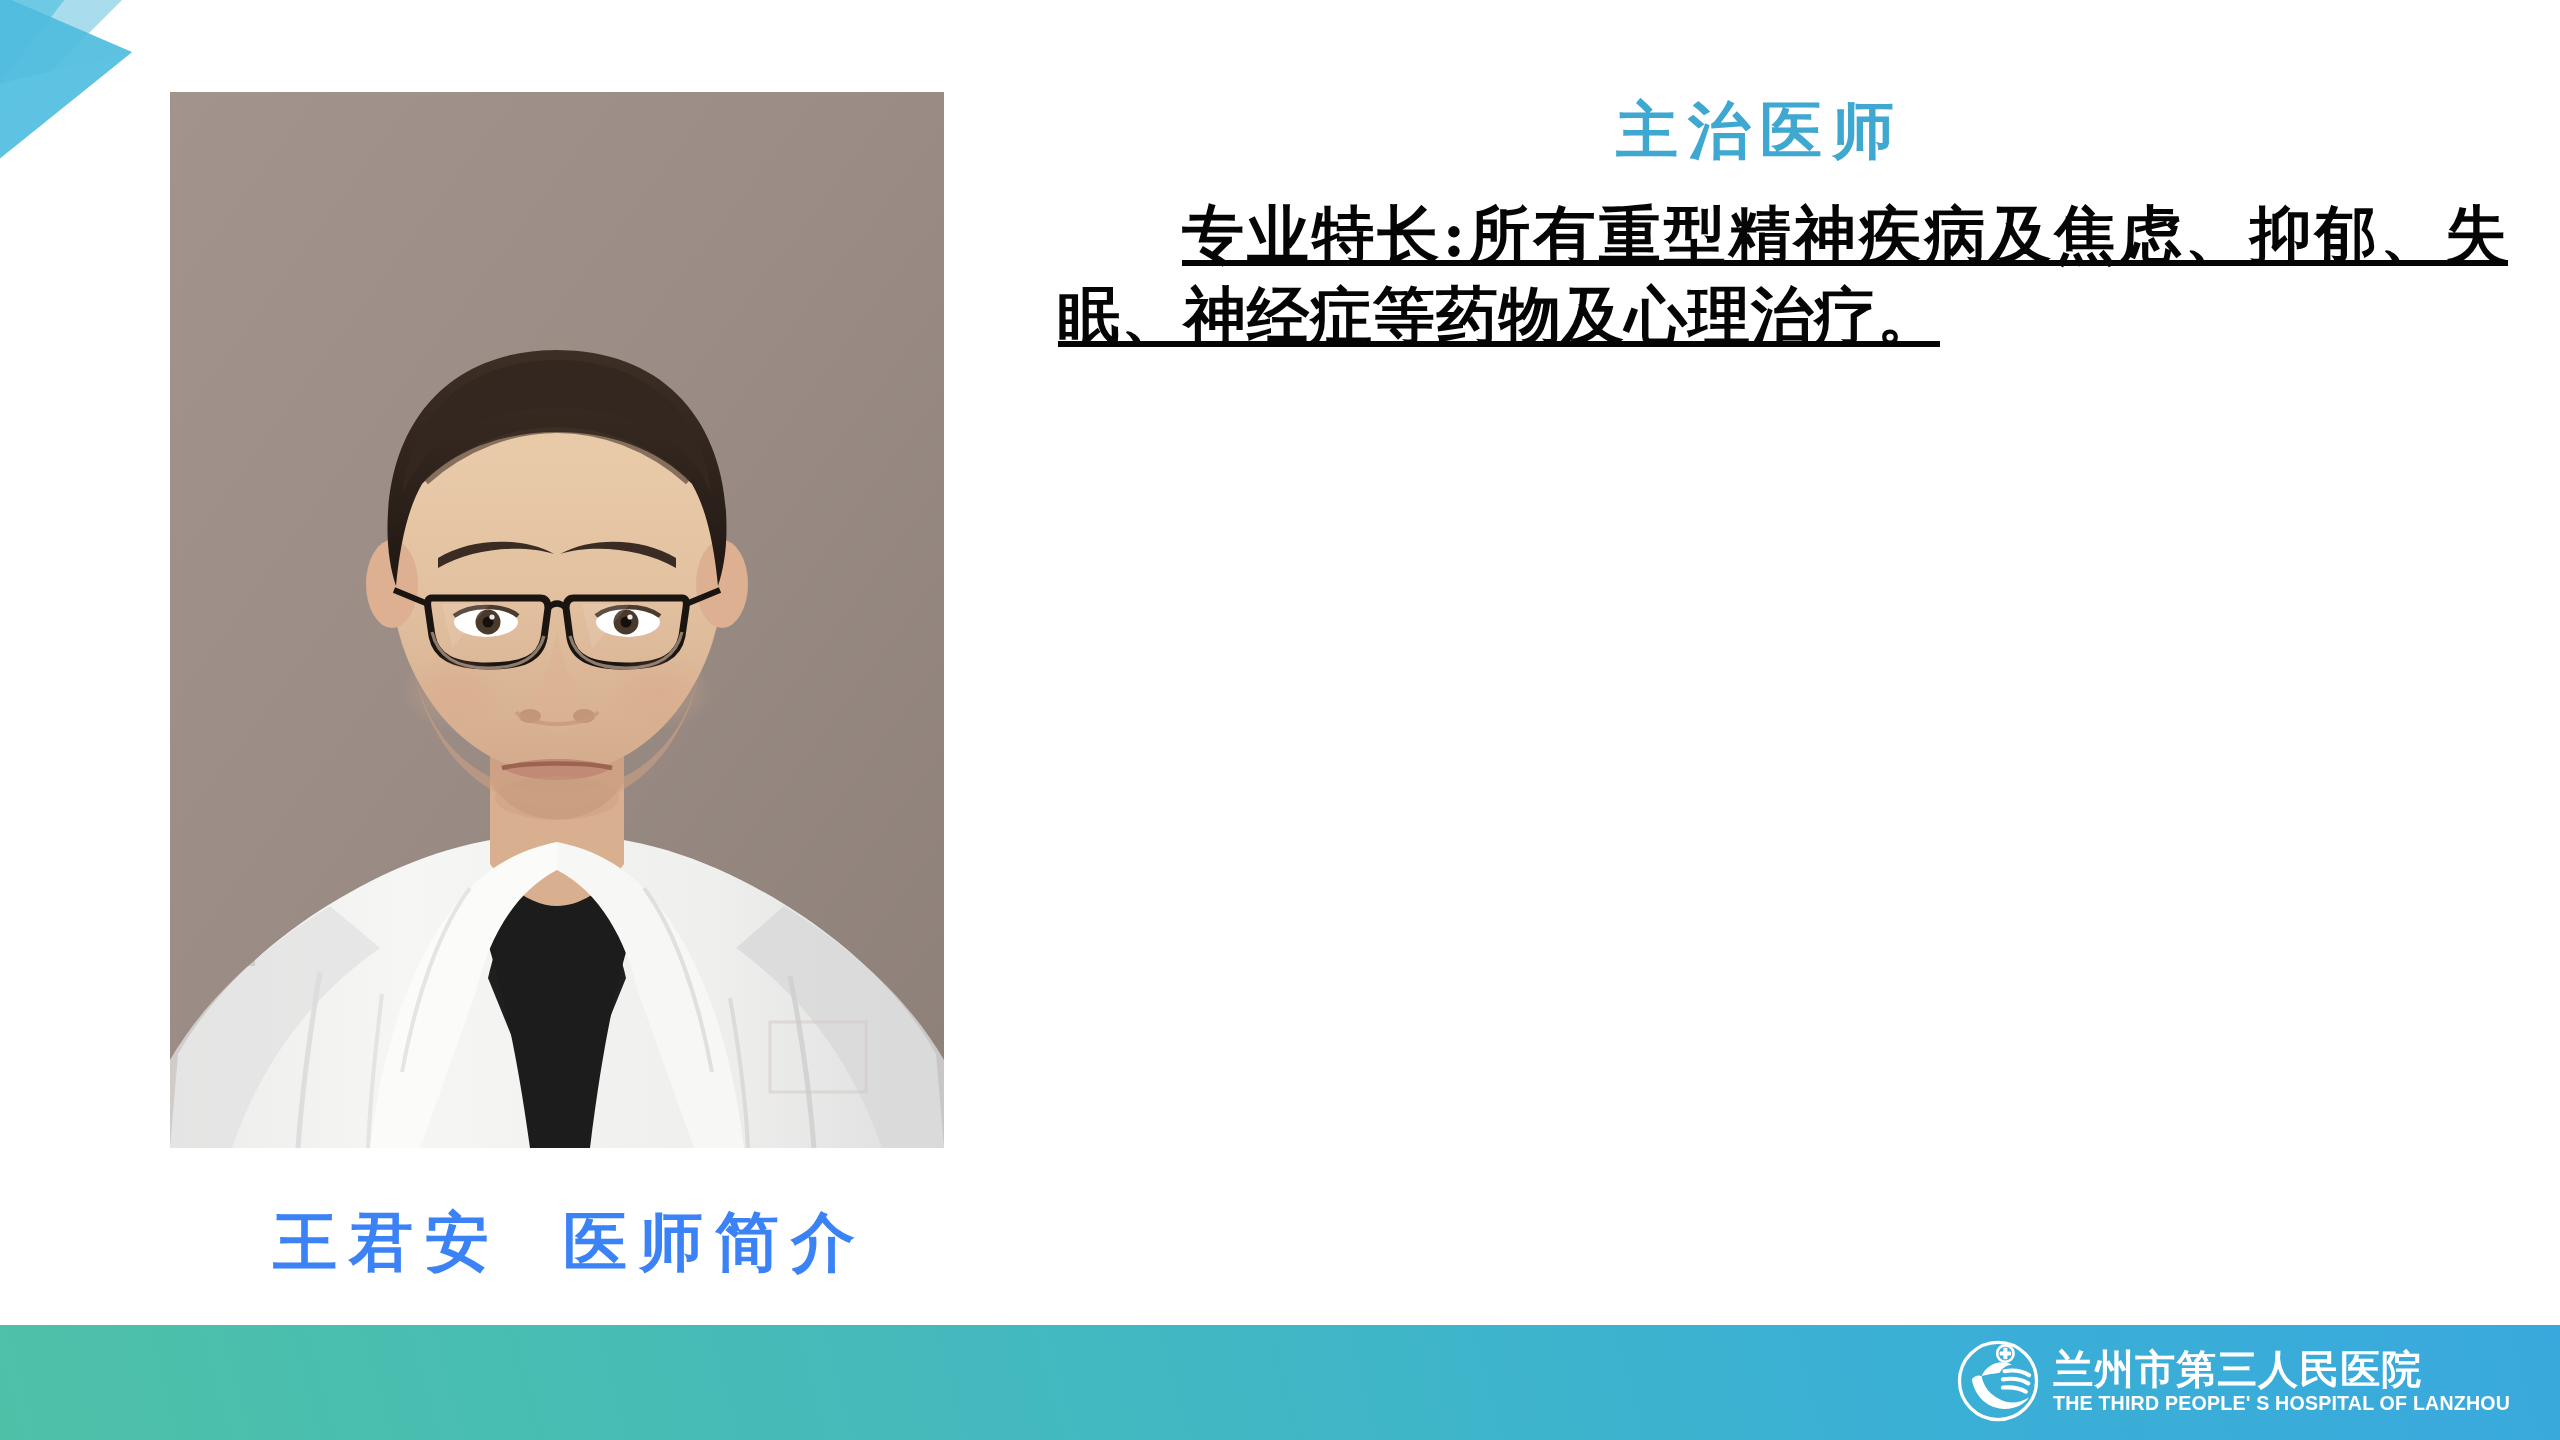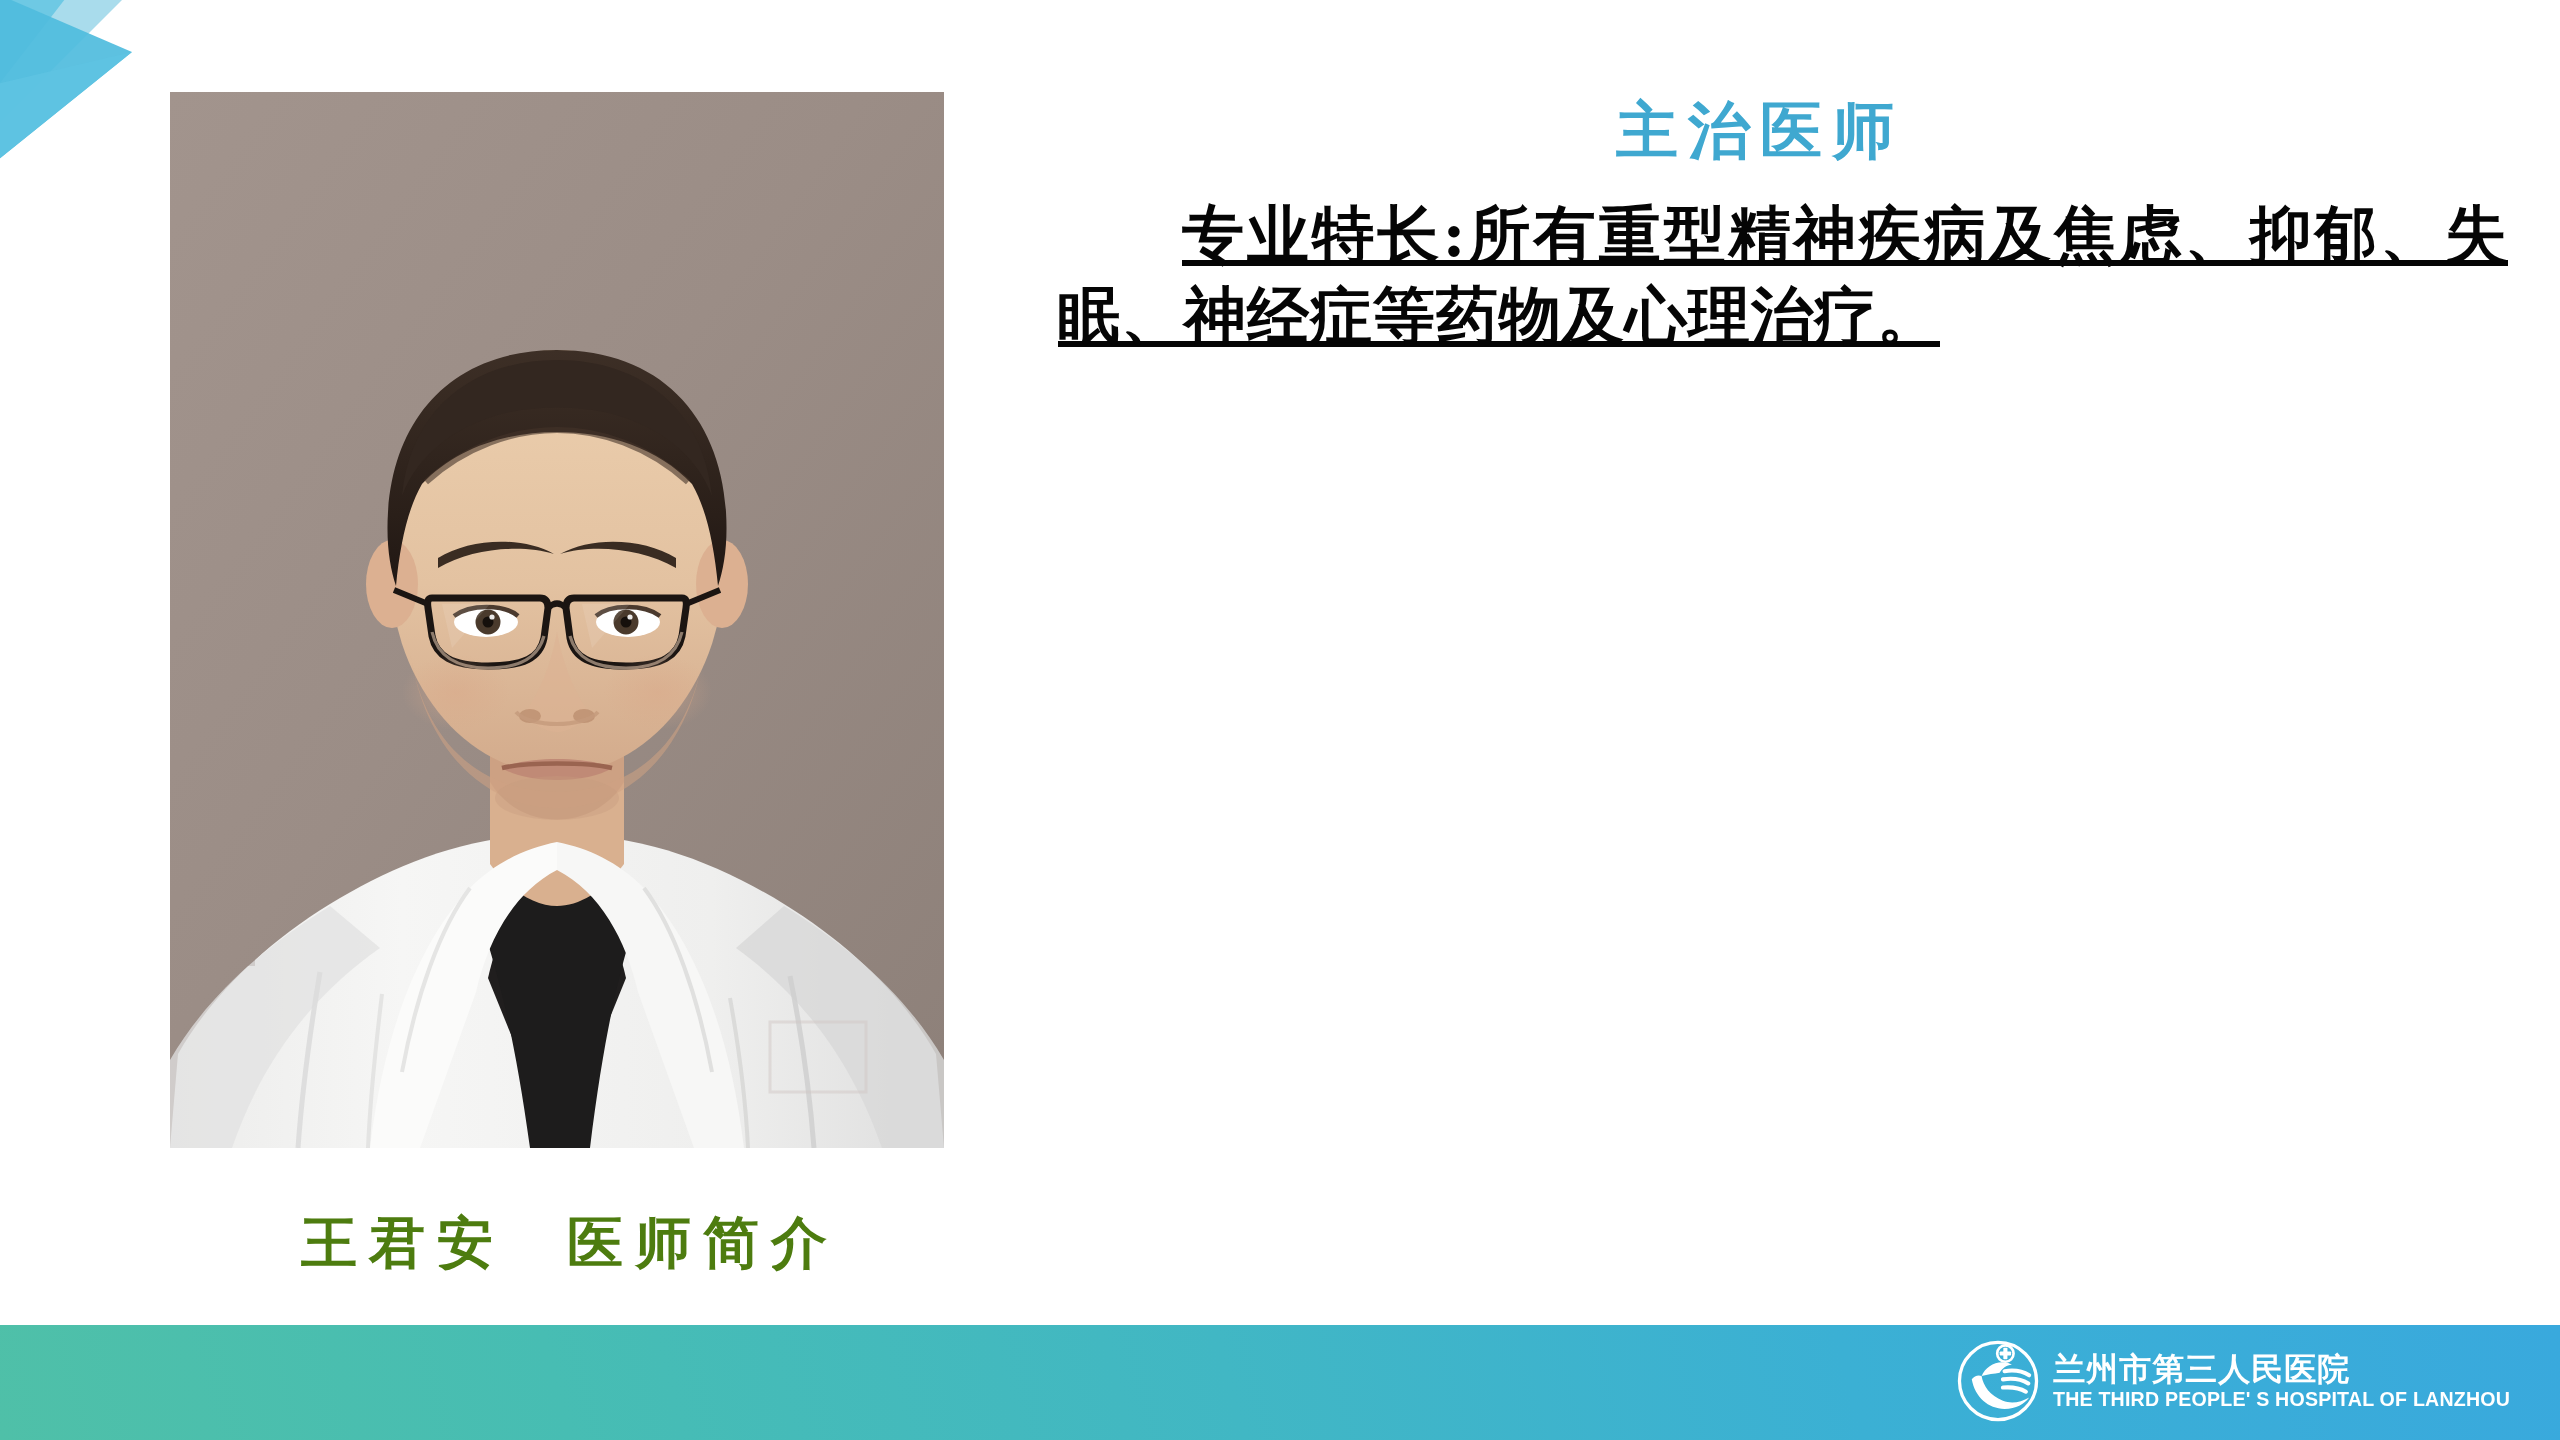--- a/index.html
+++ b/index.html
@@ -56,23 +56,23 @@
     height: 120px;
     display: flex;
     align-items: center;
     justify-content: center;
     gap: 62px;
     white-space: nowrap;
   }
   .name-line .nm,
   .name-line .ttl {
     font-family: "DejaVu Serif", "Liberation Serif", serif;
-    font-size: 56px;
+    font-size: 64px;
     font-weight: 700;
-    color: #4d7c0f;
+    color: #3b82f6;
     letter-spacing: 12px;
     line-height: 1;
   }
 
   
   .bio-title {
     position: absolute;
     left: 1060px;
     top: 100px;
     width: 1400px;
@@ -127,21 +127,21 @@
     flex: 0 0 82px;
   }
   .footer-logo .words {
     display: flex;
     flex-direction: column;
     justify-content: center;
     line-height: 1;
   }
   .footer-logo .cn {
     font-family: "DejaVu Sans", "Liberation Sans", sans-serif;
-    font-size: 32px;
+    font-size: 40px;
     font-weight: 700;
     color: #ffffff;
     letter-spacing: 1px;
     white-space: nowrap;
   }
   .footer-logo .en {
     font-family: "Liberation Sans", sans-serif;
     font-size: 19.5px;
     font-weight: 700;
     color: #ffffff;

